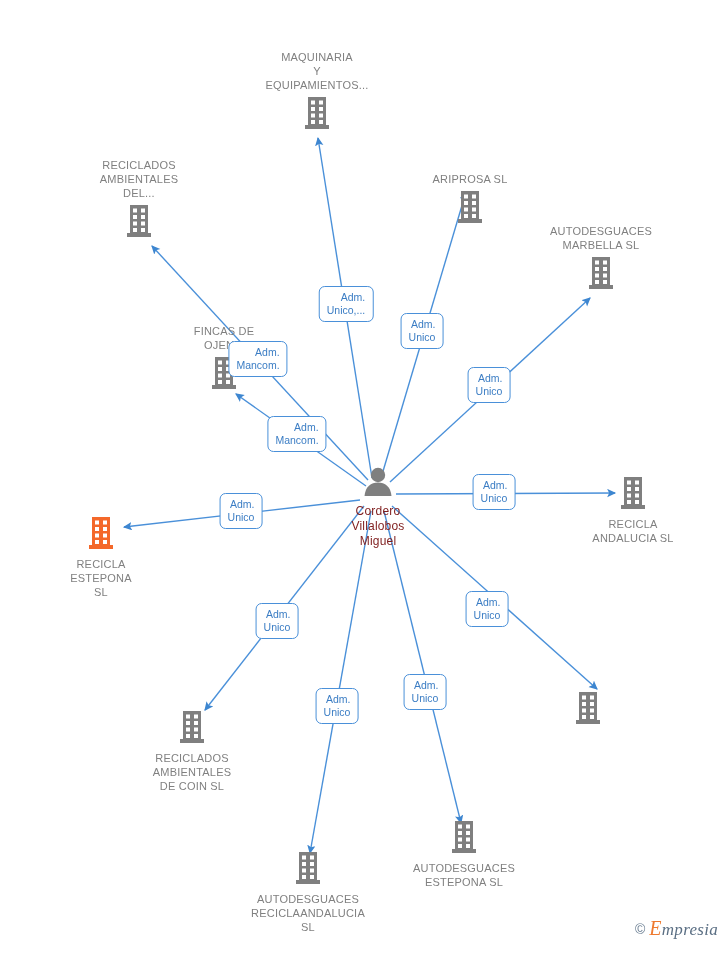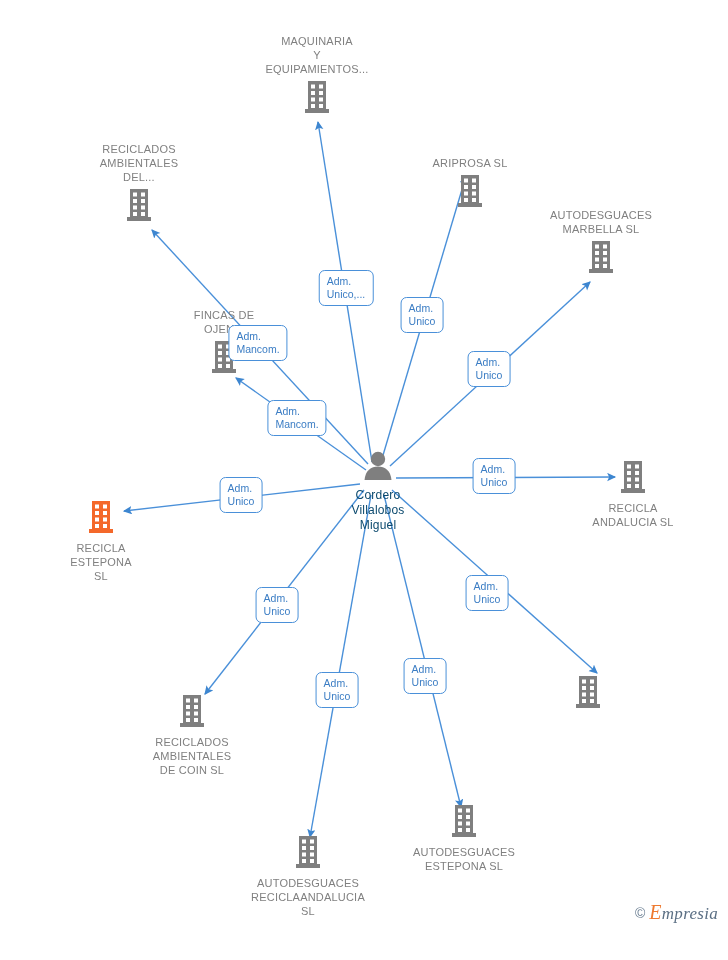--- a/index.html
+++ b/index.html
@@ -1,37 +1,37 @@
 <!DOCTYPE html>
 <html><head>
 <meta charset="utf-8">
 <style>
   html,body{margin:0;padding:0;}
   body{
     width:728px;height:960px;background:#ffffff;
     font-family:"Liberation Sans","DejaVu Sans",sans-serif;
     position:relative;overflow:hidden;
   }
-  #graph{position:absolute;left:0;top:0;width:728px;height:932px;border-radius:25px;}
+  #graph{position:absolute;left:0;top:16px;width:728px;height:932px;border-radius:25px;}
   svg.edges{position:absolute;left:0;top:0;width:728px;height:960px;pointer-events:none;}
 
   .node{position:absolute;transform:translate(-50%,0);text-align:center;width:160px;}
   .node .icon{display:block;margin:0 auto;}
   .node .label{
     display:block;margin-top:3px;
     font-size:11px;line-height:14px;color:#808080;letter-spacing:0.2px;
     white-space:pre-line;
   }
-  .node.person .label{font-size:12px;line-height:15px;color:#0c4a6e;}
+  .node.person .label{font-size:12px;line-height:15px;color:#7f1d1d;}
   .node.top .label{margin:0 0 4px 0;}
 
   .badge{
     position:absolute;transform:translate(-50%,-50%);
     background:#ffffff;border:1.3px solid #4a90d9;border-radius:6px;
-    color:#3b7dc4;font-size:10.5px;line-height:13px;text-align:left;
+    color:#3b7dc4;font-size:10.5px;line-height:13px;text-align:right;
     padding:4px 7px;white-space:pre-line;box-sizing:border-box;
   }
 
   .watermark{
     position:absolute;right:10px;bottom:8px;
     display:flex;align-items:center;gap:4px;
     font-size:15px;color:#6b7f93;
   }
   .watermark .wm-c{font-size:14px;color:#6b7f93;}
   .watermark .wm-text{

